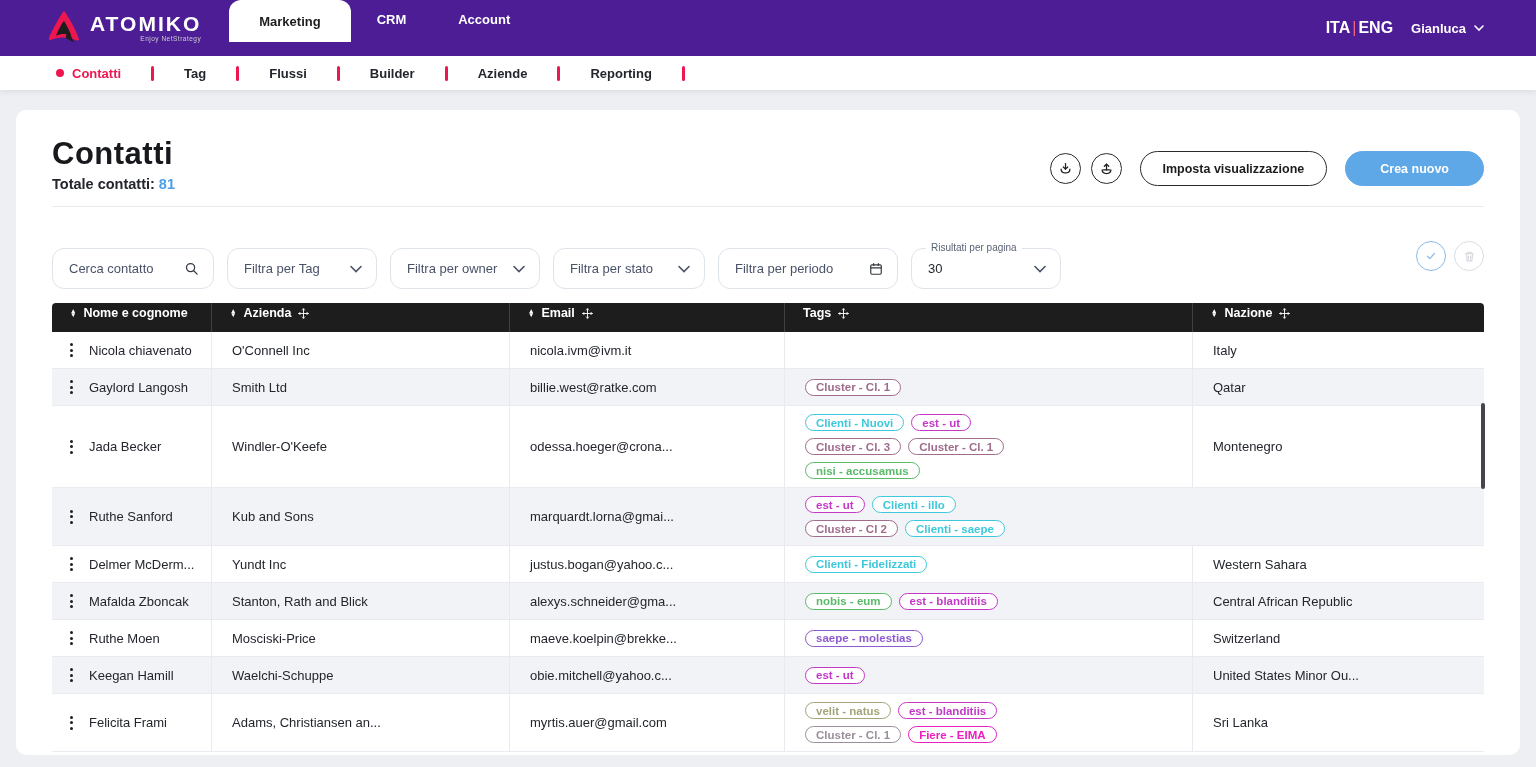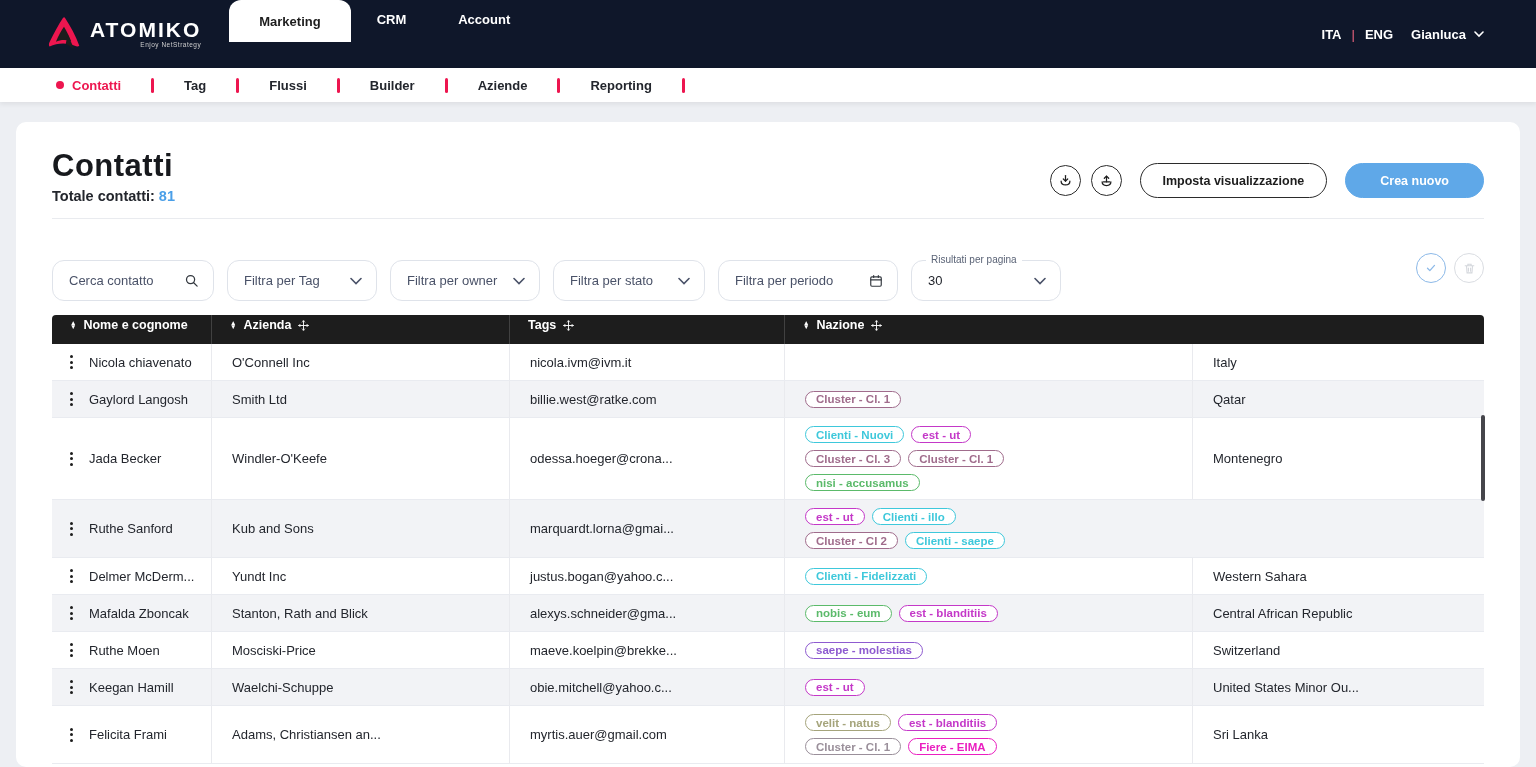--- a/index.html
+++ b/index.html
@@ -1,29 +1,29 @@
 <!DOCTYPE html>
 <html><head>
 <meta charset="utf-8">
 <style>
   * { margin:0; padding:0; box-sizing:border-box; }
   html,body { width:1536px; height:767px; overflow:hidden; }
   body { font-family:"Liberation Sans", sans-serif; background:#edeff3; color:#23262d; }
 
   
-  .topbar { height:68px; background:#0f172a; display:flex; align-items:stretch; position:relative; }
+  .topbar { height:56px; background:#4c1d95; display:flex; align-items:stretch; position:relative; }
   .brand { display:flex; align-items:center; margin-left:46px; gap:8px; }
   .brand-text { display:flex; flex-direction:column; line-height:1; }
   .brand-name { color:#fff; font-weight:700; font-size:21px; letter-spacing:2px; }
   .brand-tag { color:#cfcfcf; font-size:6.5px; letter-spacing:.5px; align-self:flex-end; margin-top:2px; }
   .top-tabs { display:flex; align-items:flex-start; margin-left:28px; }
   .top-tab { color:#fff; font-size:13px; font-weight:600; padding:0 26px; height:38px; display:flex; align-items:center; cursor:pointer; }
   .top-tab.active { background:#fff; color:#1d1d1d; height:42px; border-radius:12px 12px 0 0; padding:0 30px; }
   .top-right { margin-left:auto; display:flex; align-items:center; gap:18px; margin-right:52px; }
-  .lang { display:flex; align-items:center; gap:10px; color:#fff; font-size:13px; font-weight:600; }
+  .lang { display:flex; align-items:center; gap:2px; color:#fff; font-size:16px; font-weight:600; }
   .lang-sep { color:#f0647f; font-weight:400; }
   .user { display:flex; align-items:center; gap:8px; color:#fff; font-size:13px; font-weight:600; cursor:pointer; }
 
   
   .subnav { height:34px; background:#fff; display:flex; align-items:center; padding-left:46px; box-shadow:0 2px 5px rgba(30,30,30,.08); position:relative; z-index:2; }
   .subnav-item { display:flex; align-items:center; gap:8px; font-size:13px; font-weight:600; color:#23262d; padding:0 30px; cursor:pointer; }
   .subnav-item:first-child { padding-left:10px; }
   .subnav-item.active { color:#ed164f; }
   .subnav-dot { width:8px; height:8px; border-radius:50%; background:#ed164f; }
   .subnav-sep { width:3px; height:15px; background:#ed164f; border-radius:2px; }
@@ -268,20 +268,30 @@
           <span class="sort-ic">
               <span>▲</span>
               <span>▼</span>
             </span>
           <span>Azienda</span>
           <svg width="11" height="11" viewBox="0 0 24 24" stroke="#fff" fill="none" stroke-width="2" stroke-linecap="round">
               <path d="M12 2v20M2 12h20M12 2l-2.5 2.5M12 2l2.5 2.5M12 22l-2.5-2.5M12 22l2.5-2.5M2 12l2.5-2.5M2 12l2.5 2.5M22 12l-2.5-2.5M22 12l-2.5 2.5"></path>
             </svg>
         </div>
         <div class="th">
+          <span class="sort-ic">
+              <span>▲</span>
+              <span>▼</span>
+            </span>
+          <span>Email</span>
+          <svg width="11" height="11" viewBox="0 0 24 24" stroke="#fff" fill="none" stroke-width="2" stroke-linecap="round">
+              <path d="M12 2v20M2 12h20M12 2l-2.5 2.5M12 2l2.5 2.5M12 22l-2.5-2.5M12 22l2.5-2.5M2 12l2.5-2.5M2 12l2.5 2.5M22 12l-2.5-2.5M22 12l-2.5 2.5"></path>
+            </svg>
+        </div>
+        <div class="th">
           <span>Tags</span>
           <svg width="11" height="11" viewBox="0 0 24 24" stroke="#fff" fill="none" stroke-width="2" stroke-linecap="round">
               <path d="M12 2v20M2 12h20M12 2l-2.5 2.5M12 2l2.5 2.5M12 22l-2.5-2.5M12 22l2.5-2.5M2 12l2.5-2.5M2 12l2.5 2.5M22 12l-2.5-2.5M22 12l-2.5 2.5"></path>
             </svg>
         </div>
         <div class="th">
           <span class="sort-ic">
               <span>▲</span>
               <span>▼</span>
             </span>

